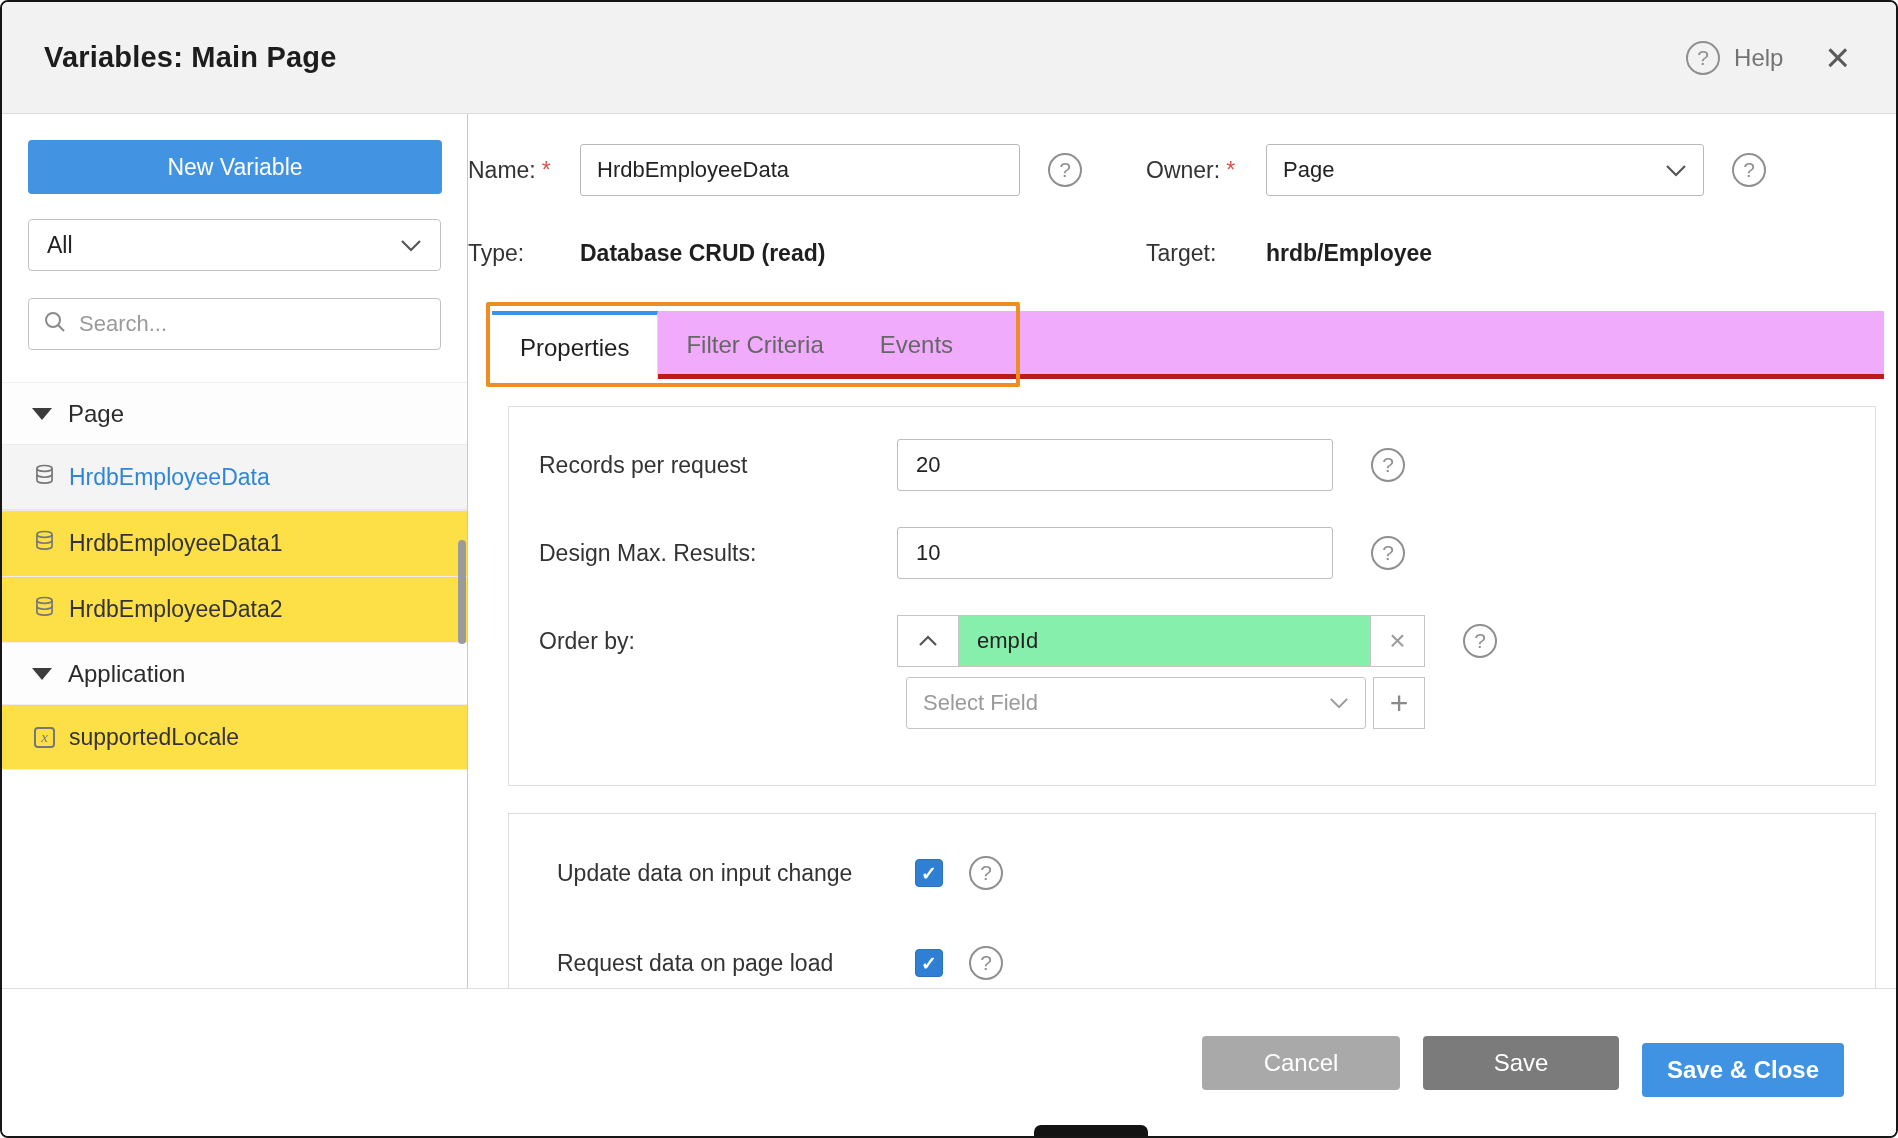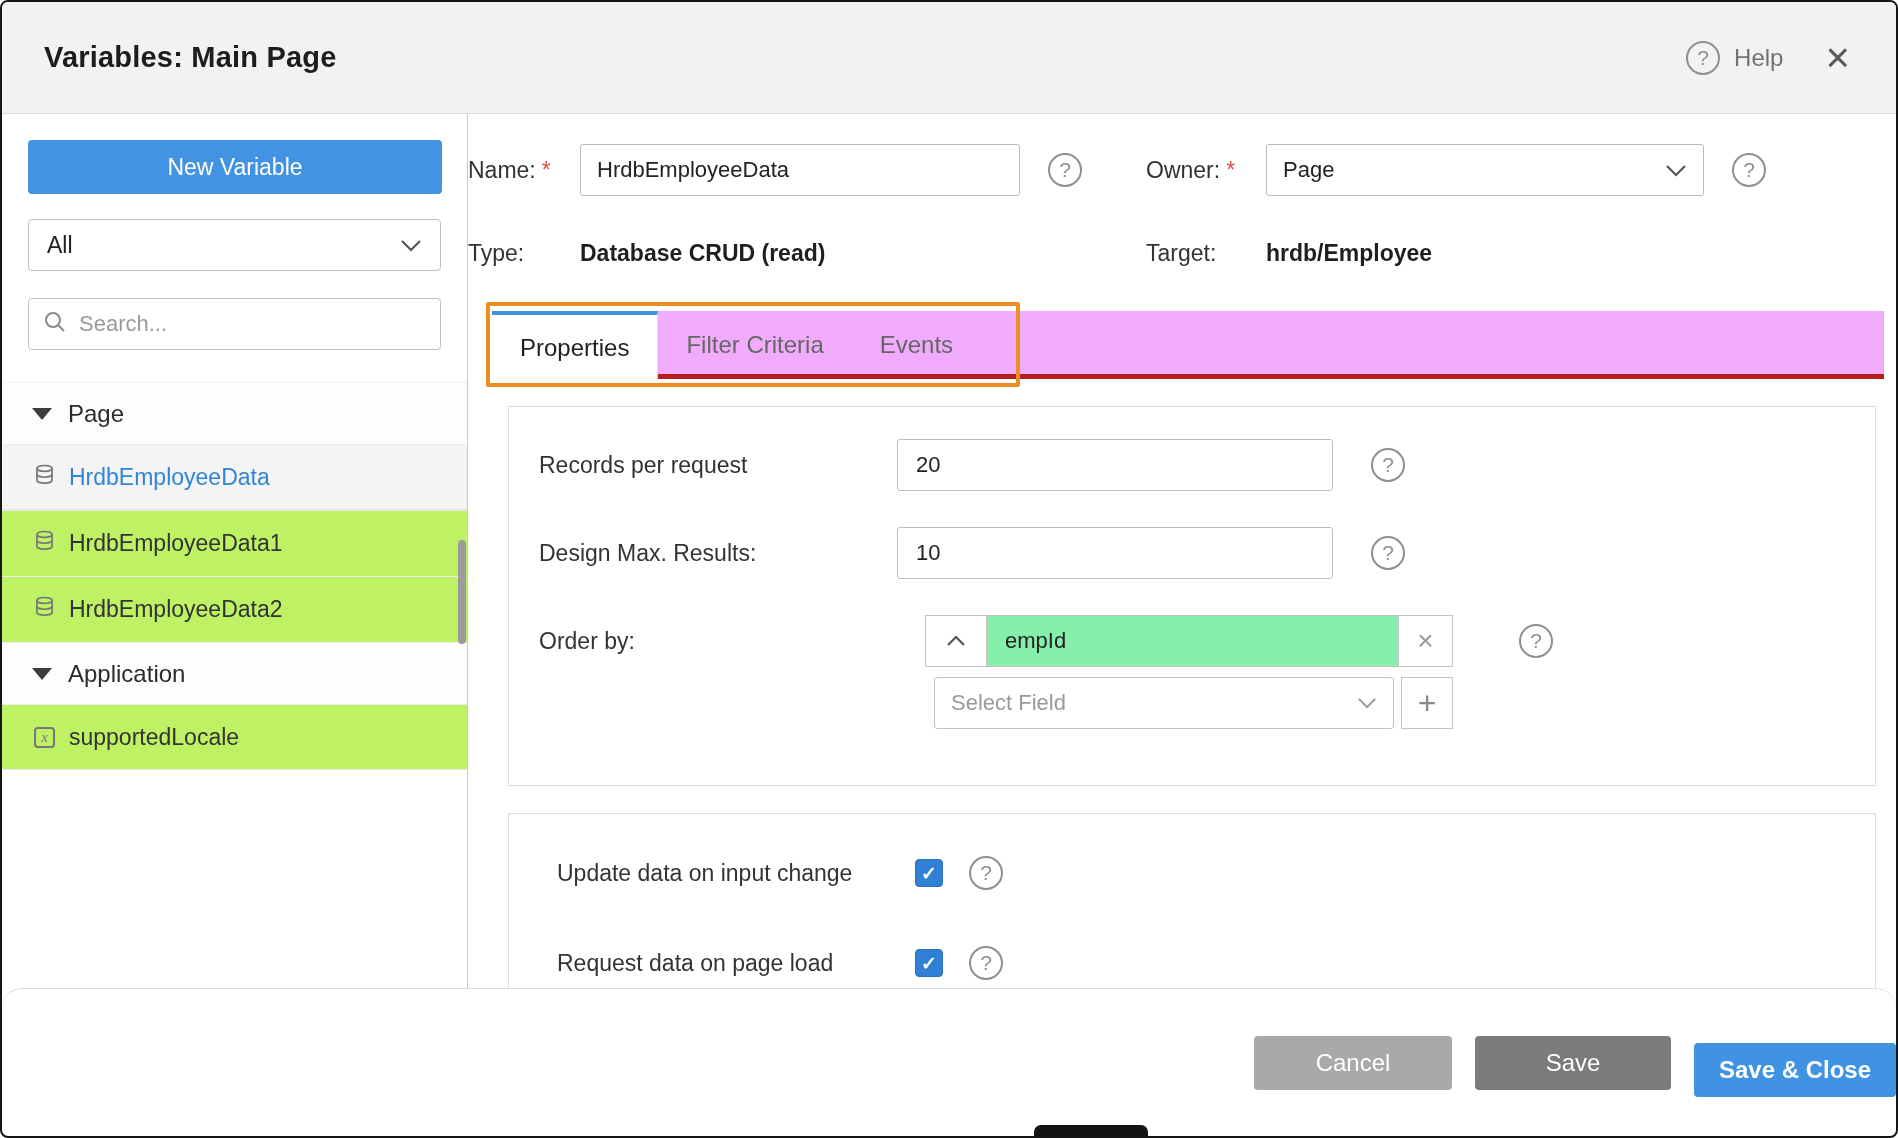--- a/index.html
+++ b/index.html
@@ -41,21 +41,21 @@
   .sb-search input{ border:none; outline:none; flex:1; font-size:22px; color:#333; font-family:inherit; }
   .sb-search input::placeholder{ color:#9a9a9a; }
   .tree{ margin-top:32px; }
   .group-hdr{
     height:62px; display:flex; align-items:center; gap:16px; padding-left:30px;
     font-size:24px; color:#2b2b2b; border-top:1px solid #f0f0f0; background:#fdfdfd;
   }
   .tri-down{ width:0; height:0; border-left:10px solid transparent; border-right:10px solid transparent; border-top:12px solid #3c3c3c; }
   .tree-item{
     height:66px; display:flex; align-items:center; gap:14px; padding-left:32px;
-    font-size:23px; color:#333; border-top:1px solid #ececec; background:#bef264;
+    font-size:23px; color:#333; border-top:1px solid #ececec; background:#fde047;
   }
   .tree-item.selected{ background:#f4f4f4; color:#2f86d8; border-bottom:1px solid #e4e4e4; }
   .tree-item:last-child{ border-bottom:1px solid #ececec; }
   .locale-glyph{
     width:21px; height:21px; border:2px solid #777; border-radius:4px; color:#777;
     display:flex; align-items:center; justify-content:center;
     font-family:"Liberation Serif", serif; font-style:italic; font-size:15px; flex-shrink:0;
   }
   .scroll-thumb{ position:absolute; right:1px; top:426px; width:8px; height:104px; background:#9b9b9b; border-radius:4px; }
   
@@ -88,21 +88,21 @@
   }
   .tab-highlight{
     position:absolute; left:-6px; top:-9px; width:534px; height:85px;
     border:4px solid #ee8d22; border-radius:2px; pointer-events:none; z-index:5;
   }
   
   .panel{ border:1px solid #ddd; margin:27px 20px 0 40px; background:#fff; }
   .props{ padding:32px 0 56px 30px; }
   .prop-row{ display:flex; align-items:center; margin-bottom:36px; }
   .prop-row:last-child{ margin-bottom:0; }
-  .prop-row.top{ align-items:flex-start;gap:28px; }
+  .prop-row.top{ align-items:flex-start; }
   .prop-label{ width:358px; flex:0 0 358px; font-size:23px; color:#333; }
   .prop-row.top .prop-label{ line-height:52px; }
   .prop-input{
     width:436px; height:52px; border:1px solid #bdbdbd; border-radius:3px; padding:0 18px;
     font-size:22px; color:#222; font-family:inherit; outline:none;
   }
   .prop-row .help-circle{ margin-left:38px; border-width:2px; }
   .prop-row.top .help-circle{ margin-top:9px; }
   
   .ob{ width:528px; }
@@ -123,21 +123,21 @@
   .check-row:last-child{ margin-bottom:0; }
   .check-label{ width:358px; flex:0 0 358px; font-size:23px; color:#333; }
   .checkbox{
     width:28px; height:28px; background:#2f80d4; border:1px solid #2a72bd; border-radius:4px;
     display:flex; align-items:center; justify-content:center; color:#fff; font-size:19px; font-weight:700;
   }
   .check-row .help-circle{ margin-left:26px; }
   
   .ftr{
     height:148px; flex:0 0 148px; border-top:1px solid #ddd; background:#fff;
-    display:flex; align-items:center; justify-content:flex-end; gap:23px; border-radius:20px;
+    display:flex; align-items:center; justify-content:flex-end; gap:23px; padding-right:52px;
   }
   .btn{ height:54px; border:none; border-radius:4px; color:#fff; font-size:24px; font-family:inherit; }
   .btn-cancel{ width:198px; background:#a9a9a9; }
   .btn-save{ width:196px; background:#7b7b7b; }
   .btn-saveclose{ width:202px; background:#3f93e2; font-weight:700;margin-top:15px; }
   .device-bar{ position:absolute; left:1032px; bottom:0; width:114px; height:11px; background:#131313; border-radius:7px 7px 0 0; z-index:6; }
   .chev-icon, .up-icon{ display:flex; align-items:center; }
 </style>
 </head>
 <body>

